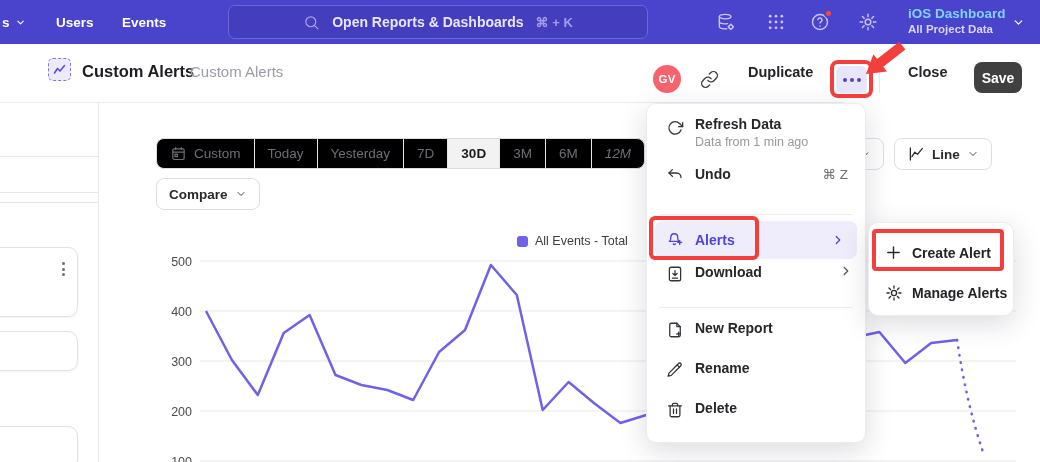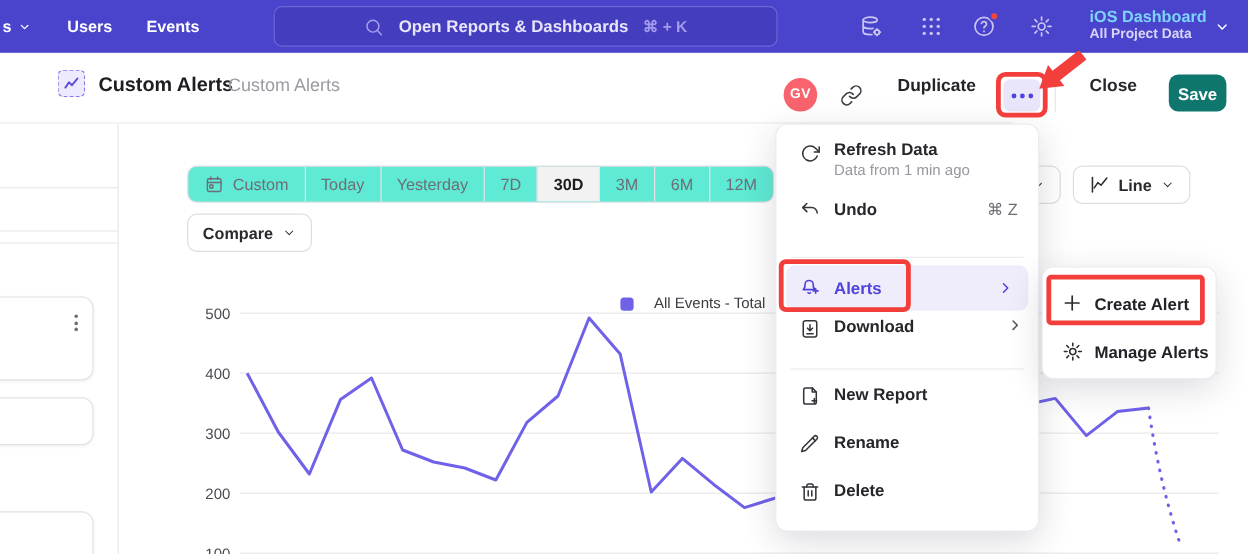--- a/index.html
+++ b/index.html
@@ -32,45 +32,45 @@
             background:#f8636d; color:#fff; font-size:11.5px; font-weight:bold; display:flex;
             align-items:center; justify-content:center; letter-spacing:.3px; cursor:pointer; }
   .link-btn { position:absolute; left:700px; top:26px; width:19px; height:19px; color:#3a3a41; cursor:pointer; }
   .dup-btn { position:absolute; left:748px; top:20px; font-size:14.5px; color:#232328; font-weight:bold; cursor:pointer; }
   .more-btn { position:absolute; left:836px; top:22px; width:31px; height:27px; border-radius:6px;
               background:#e9e6fb; display:flex; align-items:center; justify-content:center; gap:3px; cursor:pointer; }
   .more-btn i { width:4px; height:4px; border-radius:50%; background:#4f44d9; }
   .vdiv { position:absolute; left:879px; top:21px; width:1px; height:28px; background:#e6e6ea; }
   .close-btn { position:absolute; left:908px; top:20px; font-size:14.5px; color:#26262b; font-weight:bold; cursor:pointer; }
   .save-btn { position:absolute; left:974px; top:18px; width:48px; height:31px; border-radius:8px;
-              background:#0f766e; color:#fff; font-size:14px; font-weight:bold; border:none;
+              background:#404040; color:#fff; font-size:14px; font-weight:bold; border:none;
               display:flex; align-items:center; justify-content:center; cursor:pointer; }
 
   
   .sidebar { position:absolute; left:0; top:103px; width:99px; height:359px; border-right:1px solid #e8e8ea; z-index:8; background:#fff; }
   .sb-row { border-bottom:1px solid #e8e8ea; }
   .sb-card { position:absolute; left:-18px; width:96px; background:#fff; border:1px solid #e2e2e6;
              border-radius:10px; box-shadow:0 1px 3px rgba(0,0,0,.05); cursor:pointer; }
   .kebab { position:absolute; right:12px; top:14px; display:flex; flex-direction:column; gap:2.5px; cursor:pointer; }
   .kebab i { width:3px; height:3px; border-radius:50%; background:#6e6e76; }
 
   
   .seg { position:absolute; left:156px; top:138px; height:31px; display:flex; align-items:stretch;
-         border:1px solid #dedee2; border-radius:8px; background:#5eead4; z-index:10; overflow:hidden; }
+         border:1px solid #dedee2; border-radius:8px; background:#000000; z-index:10; overflow:hidden; }
   .seg-cell { display:flex; align-items:center; gap:7px; padding:0 13px; font-size:13.5px; color:#6e6e76;
               border-right:1px solid #e5e5e8; cursor:pointer; white-space:nowrap; }
-  .seg-cell:last-child { border-right:none; }
+  .seg-cell:last-child { border-right:none;font-style:italic; }
   .seg-cell.active { background:#f2f2f3; color:#1c1c1f; font-weight:bold; }
   .pill-btn { position:absolute; height:32px; border:1px solid #dedee2; border-radius:8px; background:#fff;
               display:flex; align-items:center; gap:7px; padding:0 12px; font-size:13.5px; font-weight:bold;
               color:#2a2a2e; cursor:pointer; z-index:10; }
 
   
   #chart-svg { position:absolute; left:0; top:0; width:1040px; height:462px; z-index:5; pointer-events:none; }
-  .legend { position:absolute; left:517px; top:234px; display:flex; align-items:center; gap:17px; z-index:6;margin-top:12px; }
+  .legend { position:absolute; left:517px; top:234px; display:flex; align-items:center; gap:7px; z-index:6; }
   .legend-sw { width:11px; height:11px; border-radius:3px; }
   .legend-tx { font-size:12.5px; color:#3c3c42; }
 
   
   .menu { position:absolute; left:646px; top:103px; width:220px; height:340px; background:#fff;
           border:1px solid #ececf0; border-radius:10px; box-shadow:0 8px 28px rgba(40,40,60,.16); z-index:40; }
   .mi { position:absolute; left:0; width:100%; display:flex; cursor:pointer; }
   .mi .ic { width:20px; height:20px; margin-left:18px; margin-right:10px; color:#33333a; flex:none; display:flex; align-items:center; justify-content:center; }
   .mi-label { font-size:14px; font-weight:bold; color:#26262b; }
   .mi-sub { font-size:12.5px; color:#97979f; margin-top:3px; }

